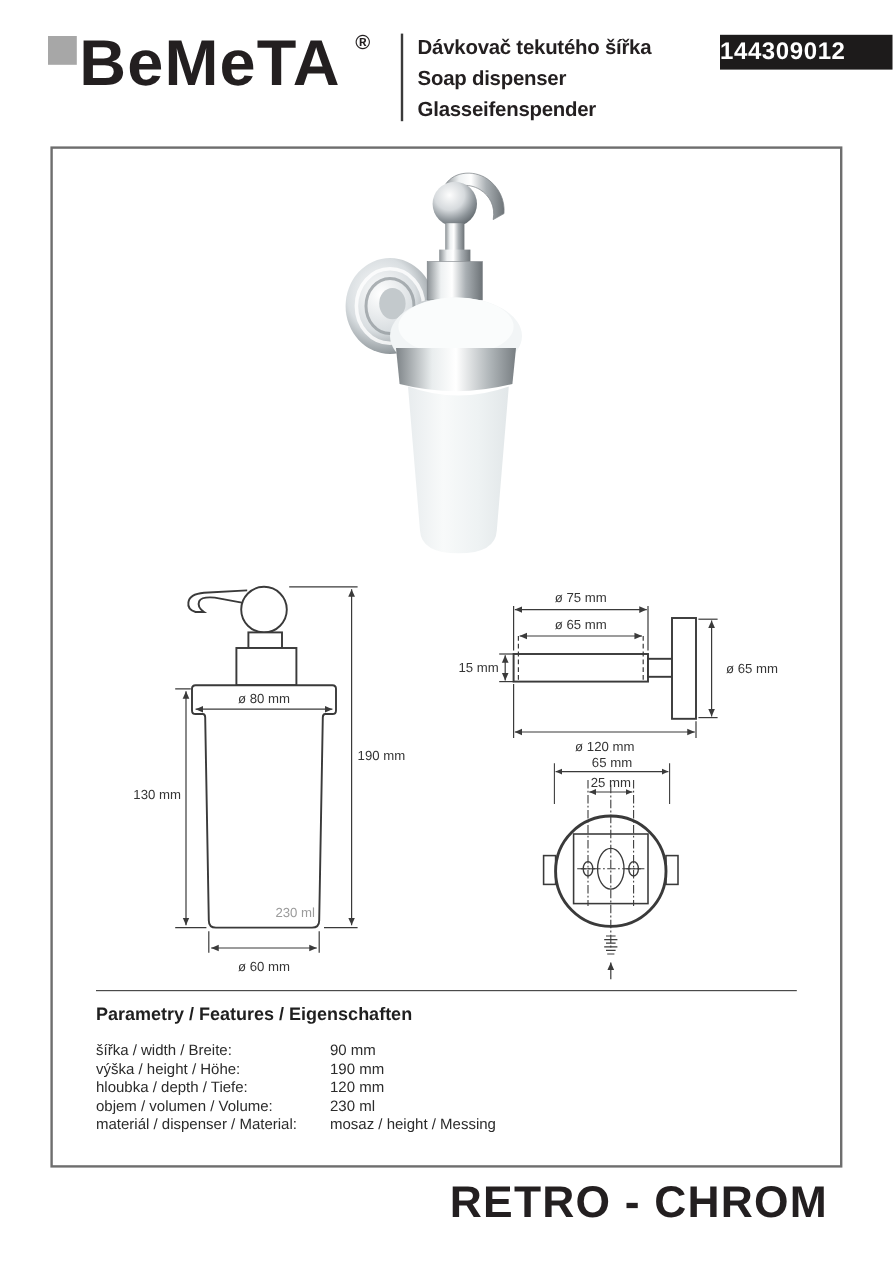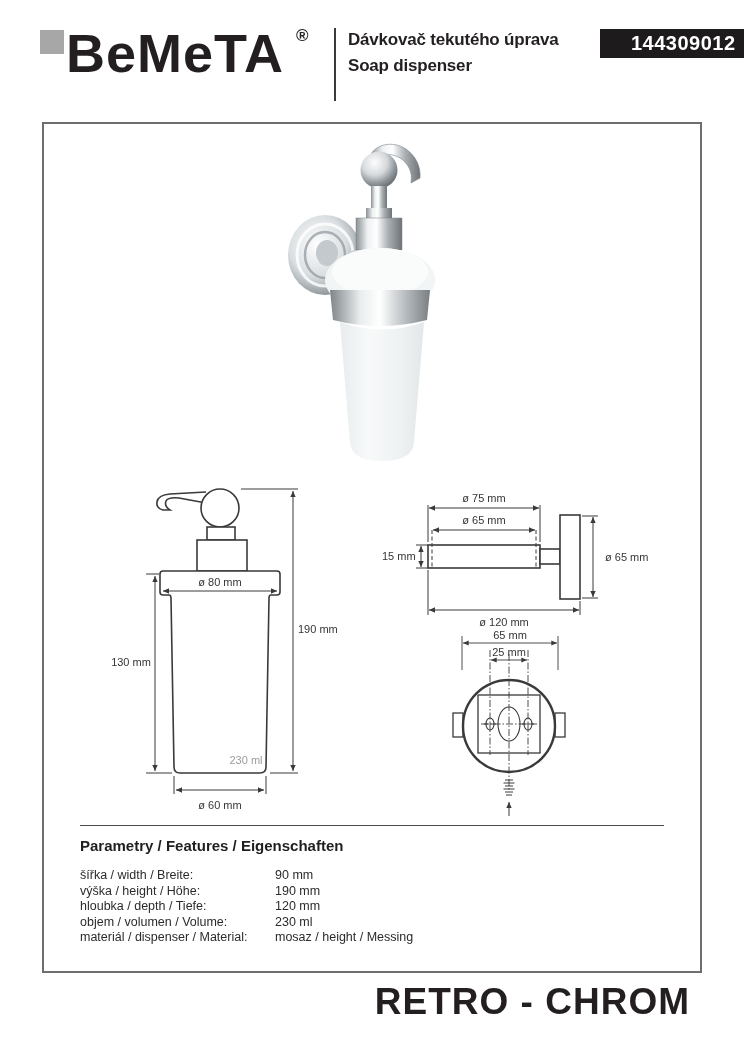--- a/index.html
+++ b/index.html
@@ -15,21 +15,21 @@
     position:absolute; left:66px; top:22px;
     font-size:54px; font-weight:bold; letter-spacing:1px; color:#231f20;
   }
   .logo-reg { position:absolute; left:296px; top:26px; font-size:17px; font-weight:bold; color:#231f20; }
   .header-divider { position:absolute; left:334px; top:28px; width:2px; height:73px; background:#3a3a3a; }
   .titles { position:absolute; left:348px; top:27px; width:250px; }
   .titles div { font-size:17px; font-weight:bold; line-height:26px; color:#231f20; letter-spacing:-0.2px; }
   .code-badge {
     position:absolute; left:600px; top:29px; right:0; height:29px;
     background:#1d1b1b; color:#ffffff; font-size:20px; font-weight:bold;
-    line-height:29px; padding-left:31px; letter-spacing:0.5px;
+    line-height:29px; padding-left:0; letter-spacing:0.5px;
   }
   
   .main-box {
     position:absolute; left:42px; top:122px; width:660px; height:851px;
     border:2px solid #6e6e6e; background:#ffffff;
   }
   
   .svg-abs { position:absolute; }
   .dim-text { font-family:"Liberation Sans", sans-serif; font-size:11px; fill:#353535; }
   .vol-text { font-family:"Liberation Sans", sans-serif; font-size:11px; fill:#9b9b9b; }
@@ -48,22 +48,23 @@
 </head>
 <body>
 
 <div class="page">
 
   <div class="logo-square"></div>
   <div class="logo-text">BeMeTA</div>
   <div class="logo-reg">®</div>
   <div class="header-divider"></div>
   <div class="titles">
-    <div>Dávkovač tekutého úprava</div>
+    <div>Dávkovač tekutého šířka</div>
     <div>Soap dispenser</div>
+    <div>Glasseifenspender</div>
   </div>
   <div class="code-badge">144309012</div>
 
   <div class="main-box"></div>
 
   <svg class="svg-abs" style="left:270px; top:140px;" width="230" height="340" viewBox="0 0 230 340">
     <defs>
       <radialGradient id="phBall" cx="38%" cy="30%" r="75%">
         <stop offset="0%" stop-color="#fdfdfd"></stop>
         <stop offset="45%" stop-color="#d6dadd"></stop>

